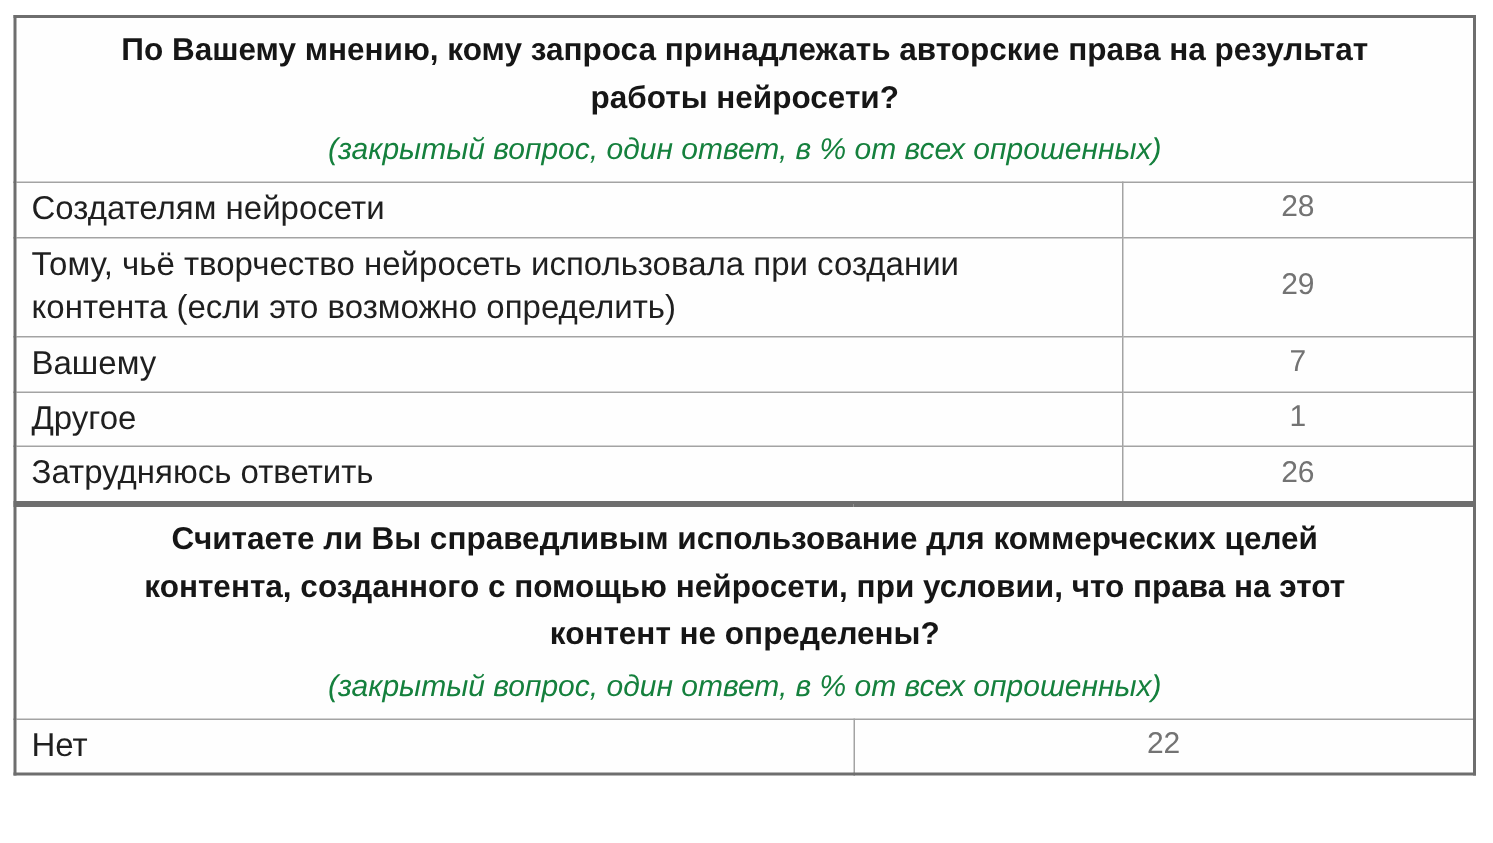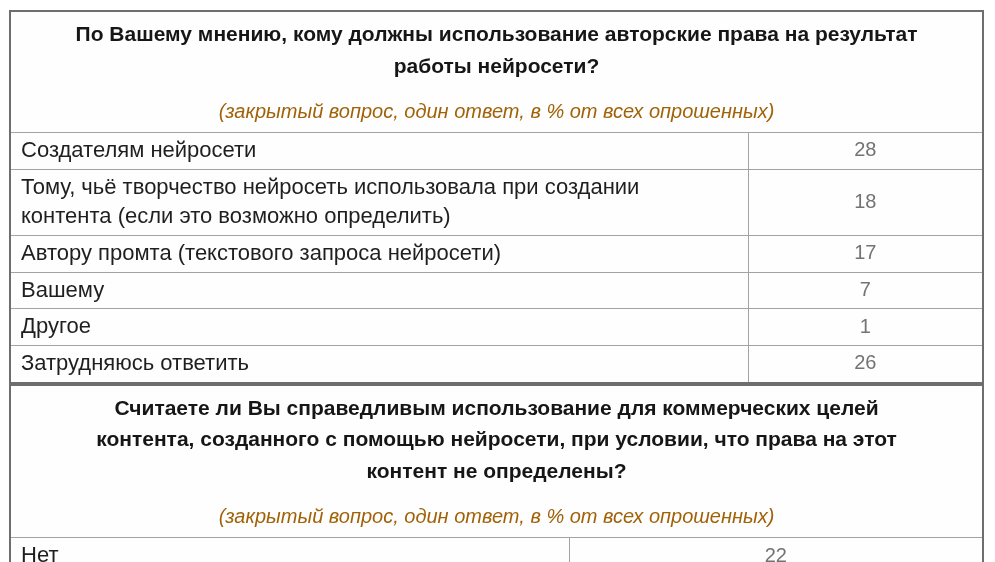--- a/index.html
+++ b/index.html
@@ -46,22 +46,22 @@
     line-height: 1.5;
     text-align: center;
     white-space: pre-line;
     color: #161616;
   }
   .subtitle {
     font-style: italic;
     font-size: 20px;
     line-height: 1.3;
     text-align: center;
-    color: #a16207;
-    margin-top: 17px;
+    color: #15803d;
+    margin-top: 6px;
   }
   td.label {
     font-size: 22px;
     padding: 2px 8px 4px 10px;
     line-height: 1.35;
     white-space: pre-line;
     color: #1f1f1f;
   }
   td.value {
     font-size: 20px;
@@ -89,37 +89,33 @@
   <div class="tables-wrap">
 
     <table class="survey t1">
       <colgroup>
           <col style="width:738px">
           <col style="width:235px">
         </colgroup>
       <tbody>
           <tr class="head-row">
         <td class="head" colspan="2">
-          <div class="title">По Вашему мнению, кому должны использование авторские права на результат
+          <div class="title">По Вашему мнению, кому запроса принадлежать авторские права на результат
 работы нейросети?</div>
           <div class="subtitle">(закрытый вопрос, один ответ, в % от всех опрошенных)</div>
         </td>
       </tr>
       <tr class="r0">
         <td class="label">Создателям нейросети</td>
         <td class="value">28</td>
       </tr>
       <tr class="r1">
         <td class="label">Тому, чьё творчество нейросеть использовала при создании
 контента (если это возможно определить)</td>
-        <td class="value">18</td>
-      </tr>
-      <tr class="r2">
-        <td class="label">Автору промта (текстового запроса нейросети)</td>
-        <td class="value">17</td>
+        <td class="value">29</td>
       </tr>
       <tr class="r3">
         <td class="label">Вашему</td>
         <td class="value">7</td>
       </tr>
       <tr class="r4">
         <td class="label">Другое</td>
         <td class="value">1</td>
       </tr>
       <tr class="r5">

